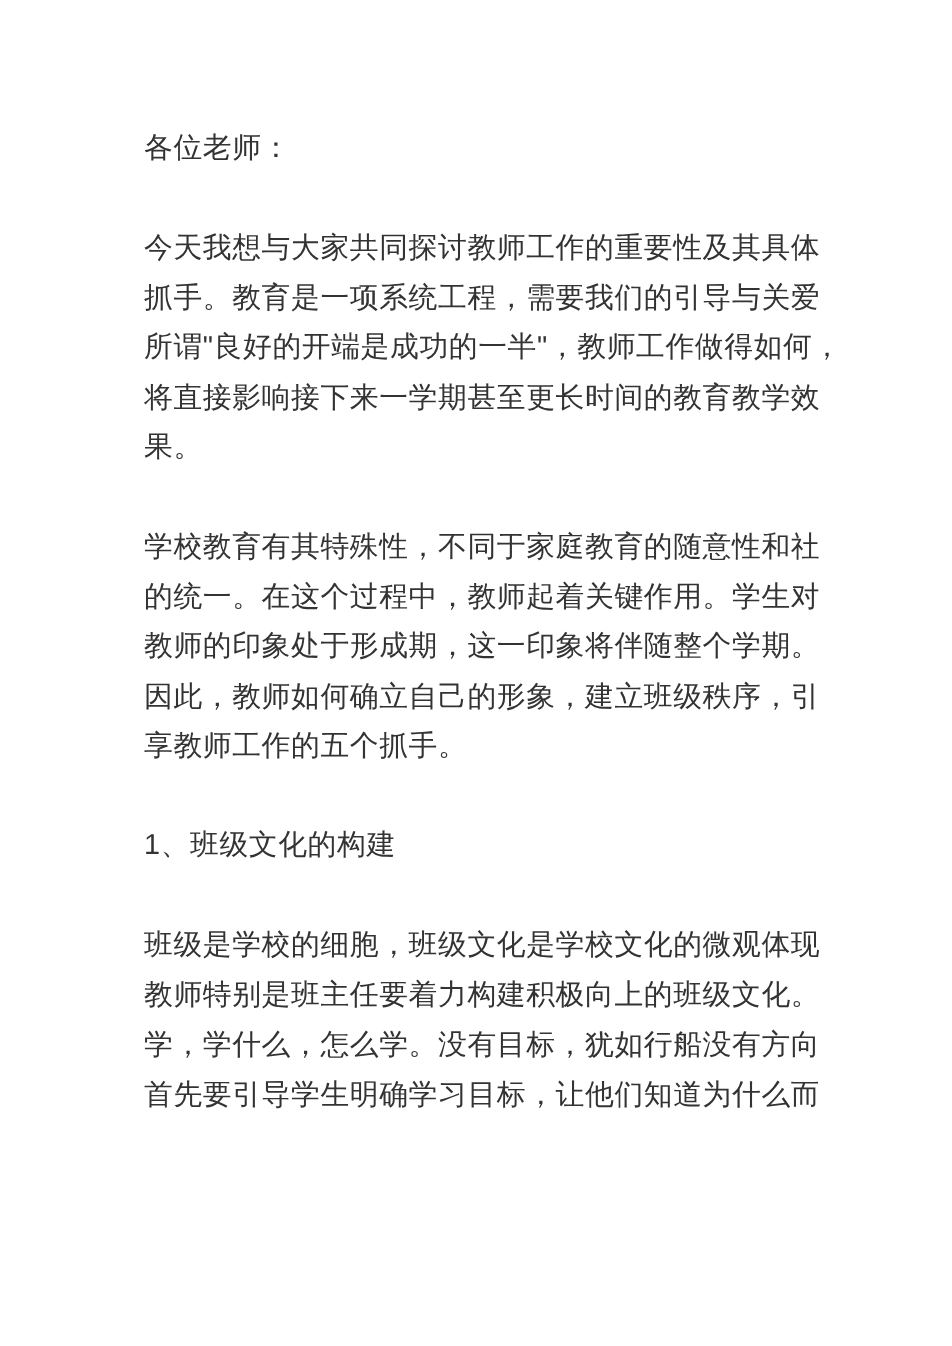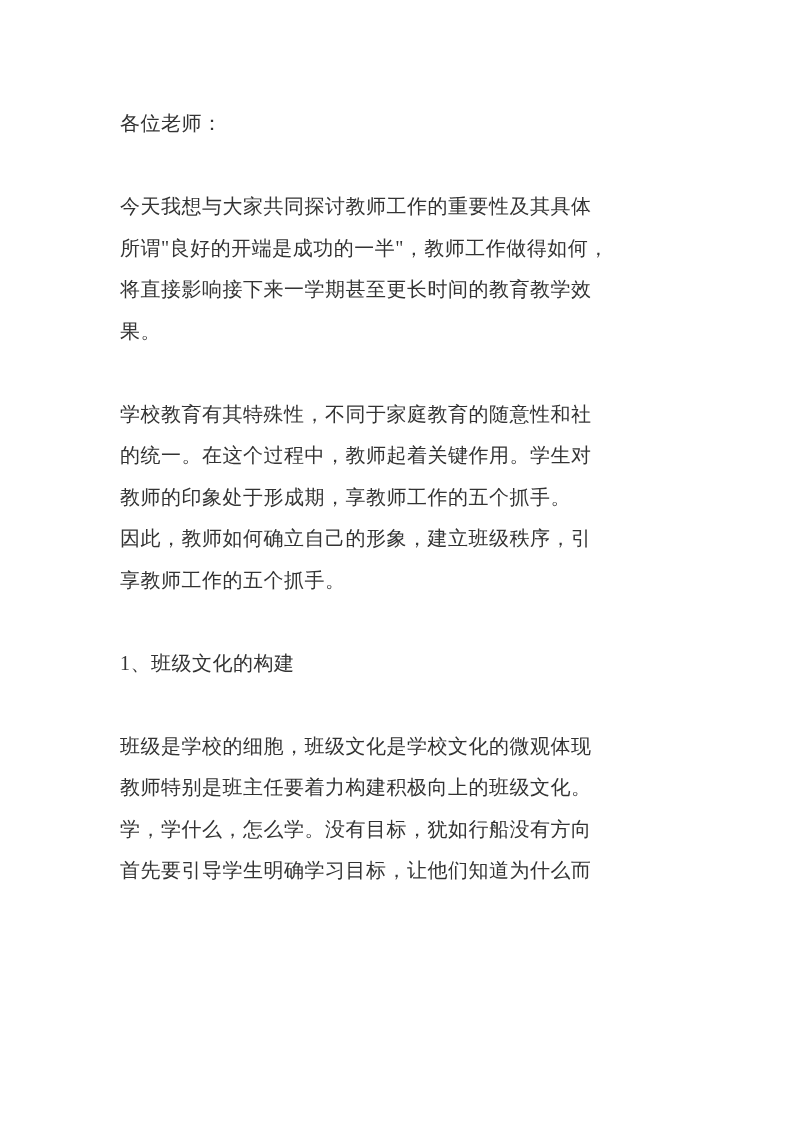--- a/index.html
+++ b/index.html
@@ -10,22 +10,22 @@
     width: 793px;
     height: 1122px;
     background: #ffffff;
     overflow: hidden;
   }
   .doc {
     box-sizing: border-box;
     width: 793px;
     height: 1122px;
     padding: 103px 90px 0 120px;
-    font-family: Liberation Serif, serif;
-    font-size: 20px;
+    font-family: Liberation Sans, sans-serif;
+    font-size: 24px;
     line-height: 41.5px;
     color: #333333;
     font-weight: 400;
     letter-spacing: 0.5px;
   }
   .block {
     margin: 0 0 41.5px 0;
   }
   .block:last-child {
     margin-bottom: 0;
@@ -41,28 +41,29 @@
 </style>
 </head>
 <body style="background: rgb(255, 255, 255);">
 
 <div class="doc" style="color: rgb(51, 51, 51);">
     <div class="block paragraph">
       <div class="line">各位老师：</div>
     </div>
     <div class="block paragraph">
       <div class="line">今天我想与大家共同探讨教师工作的重要性及其具体</div>
+      <div class="line">抓手。教育是一项系统工程，需要我们的引导与关爱</div>
       <div class="line">所谓"良好的开端是成功的一半"，教师工作做得如何，</div>
       <div class="line">将直接影响接下来一学期甚至更长时间的教育教学效</div>
       <div class="line">果。</div>
     </div>
     <div class="block paragraph">
       <div class="line">学校教育有其特殊性，不同于家庭教育的随意性和社</div>
       <div class="line">的统一。在这个过程中，教师起着关键作用。学生对</div>
-      <div class="line">教师的印象处于形成期，享教师工作的五个抓手。</div>
+      <div class="line">教师的印象处于形成期，这一印象将伴随整个学期。</div>
       <div class="line">因此，教师如何确立自己的形象，建立班级秩序，引</div>
       <div class="line">享教师工作的五个抓手。</div>
     </div>
     <div class="block heading">
       <div class="line">1、班级文化的构建</div>
     </div>
     <div class="block paragraph">
       <div class="line">班级是学校的细胞，班级文化是学校文化的微观体现</div>
       <div class="line">教师特别是班主任要着力构建积极向上的班级文化。</div>
       <div class="line">学，学什么，怎么学。没有目标，犹如行船没有方向</div>

